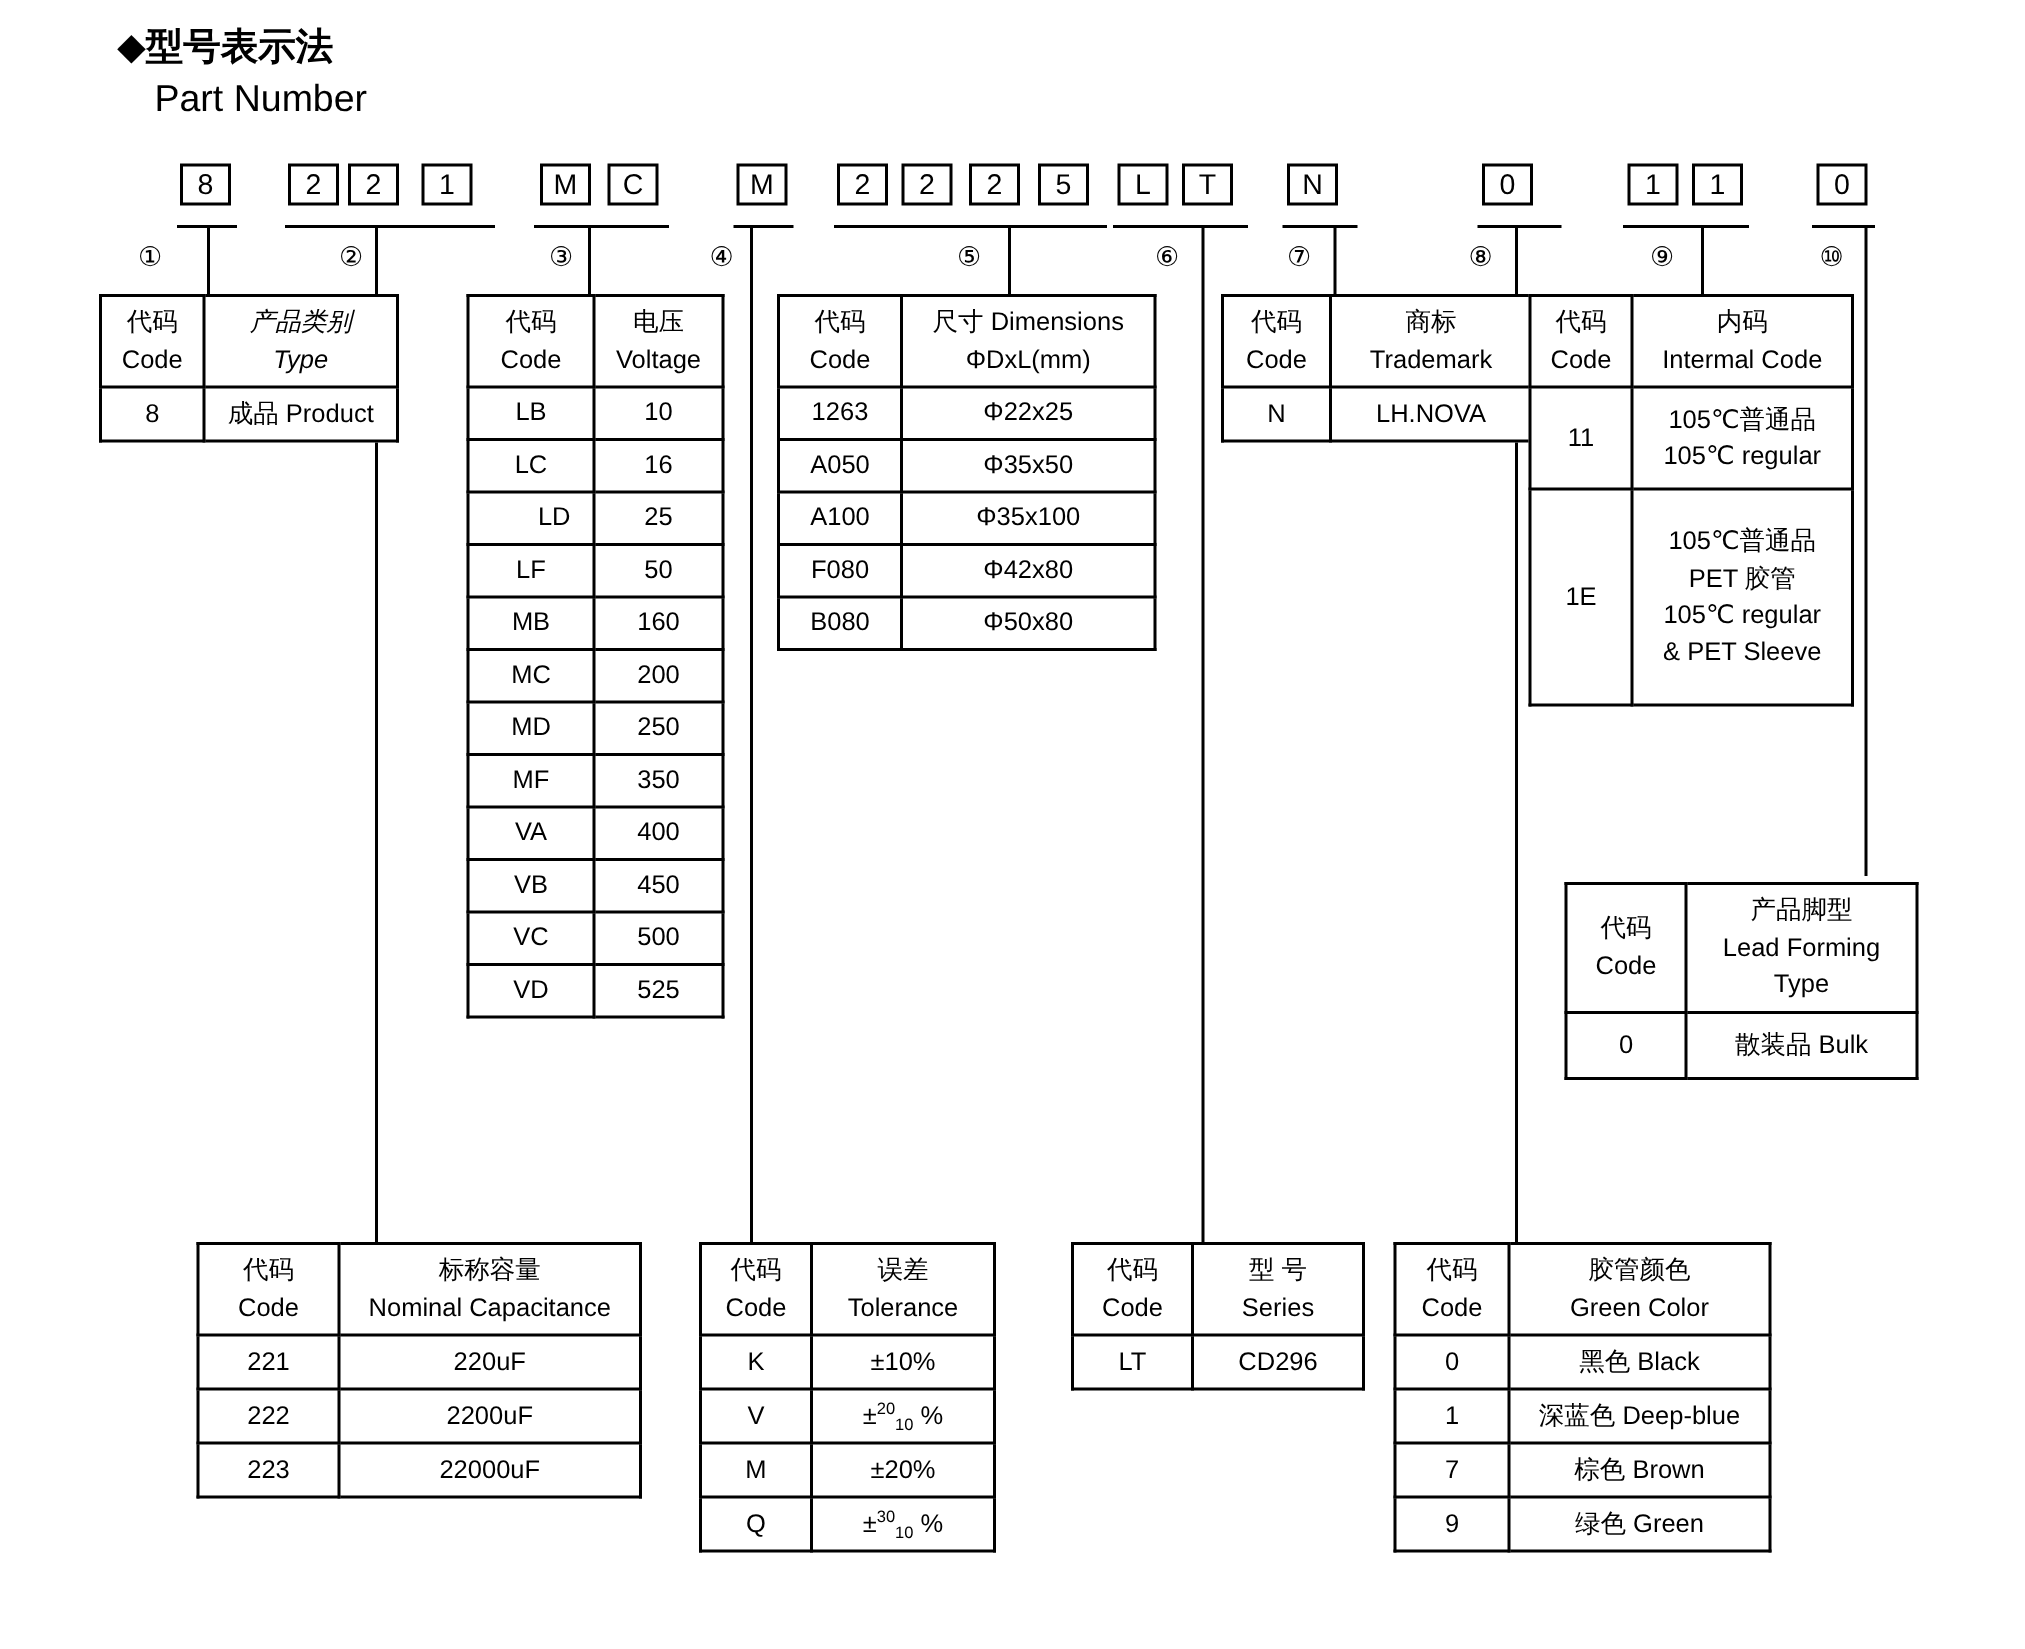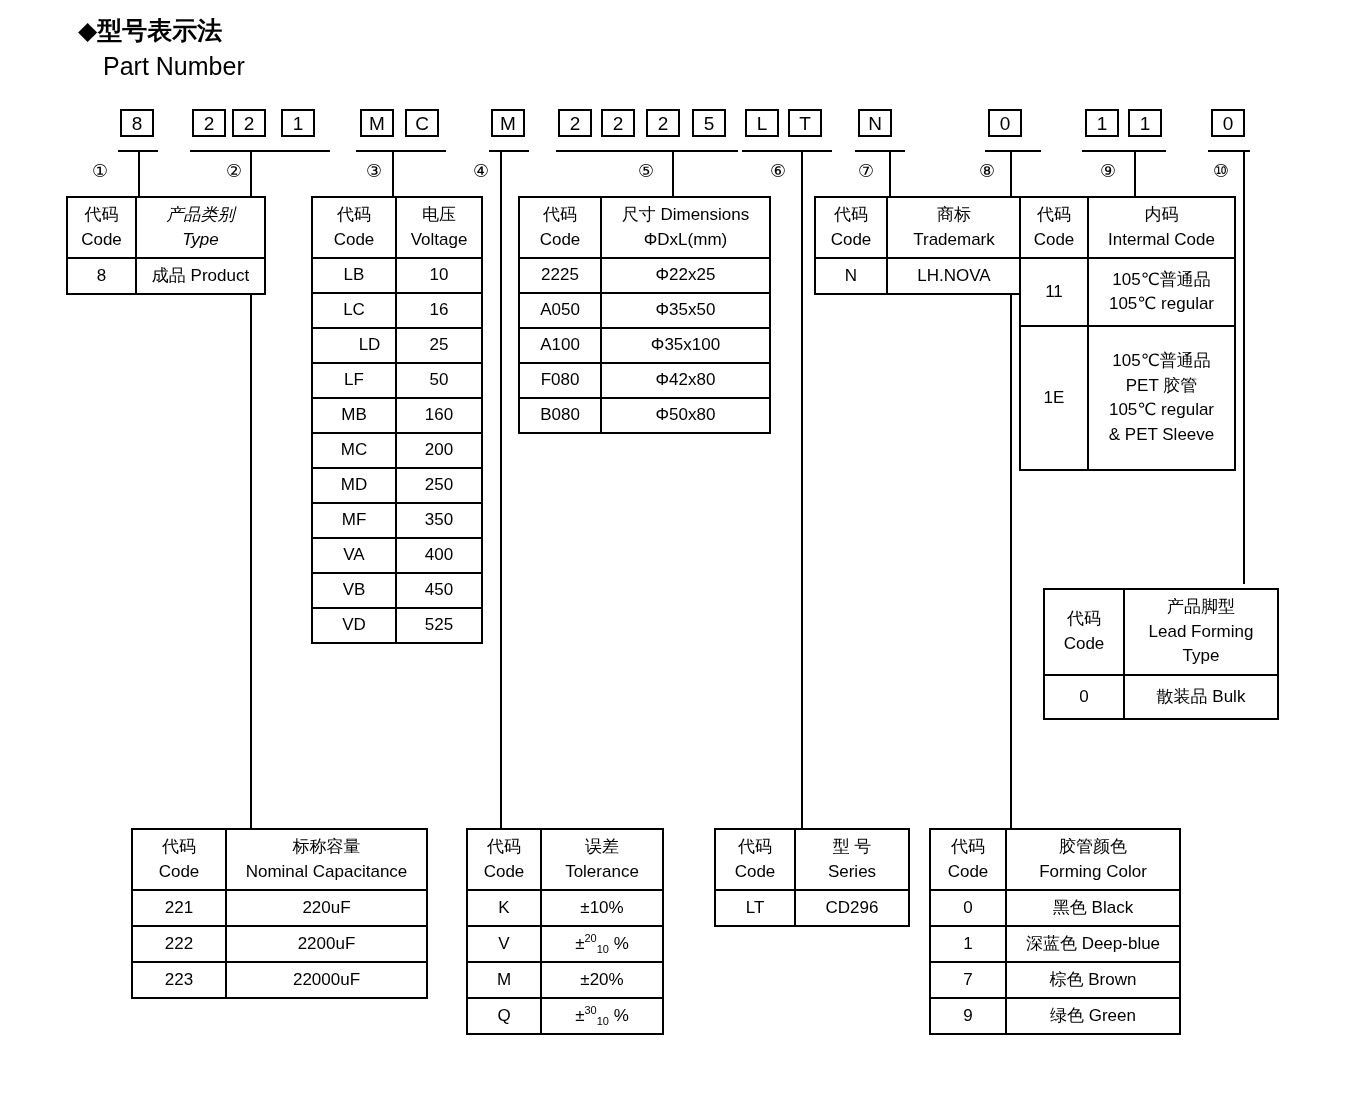--- a/index.html
+++ b/index.html
@@ -187,40 +187,44 @@
         </tr>
     <tr>
           <td style="height:33px;">VA</td>
           <td>400</td>
         </tr>
     <tr>
           <td style="height:33px;">VB</td>
           <td>450</td>
         </tr>
     <tr>
+          <td style="height:33px;">VC</td>
+          <td>500</td>
+        </tr>
+    <tr>
           <td style="height:33px;text-align:center;">VD</td>
           <td>525</td>
         </tr>
   </tbody>
     </table>
 
   <table class="ct" style="left:518px;top:196px;">
     <tbody>
         <tr>
       <td class="hd" style="width:68px;">
         <span class="hd-l1">代码</span>
         <span class="hd-l2">Code</span>
       </td>
       <td class="hd" style="width:155px;">
         <span class="hd-l1">尺寸 Dimensions</span>
         <span class="hd-l2">ΦDxL(mm)</span>
       </td>
     </tr>
     <tr>
-          <td style="height:33px;">2225</td>
+          <td style="height:33px;">1263</td>
           <td>Φ22x25</td>
         </tr>
     <tr>
           <td style="height:33px;">A050</td>
           <td>Φ35x50</td>
         </tr>
     <tr>
           <td style="height:33px;">A100</td>
           <td>Φ35x100</td>
         </tr>
@@ -384,21 +388,21 @@
 
   <table class="ct" style="left:929px;top:828px;">
     <tbody>
         <tr>
       <td class="hd" style="width:62px;">
         <span class="hd-l1">代码</span>
         <span class="hd-l2">Code</span>
       </td>
       <td class="hd" style="width:160px;margin-left:16px;">
         <span class="hd-l1">胶管颜色</span>
-        <span class="hd-l2">Forming Color</span>
+        <span class="hd-l2">Green Color</span>
       </td>
     </tr>
     <tr>
           <td style="height:34px;">0</td>
           <td>黑色 Black</td>
         </tr>
     <tr>
           <td style="height:34px;">1</td>
           <td>深蓝色 Deep-blue</td>
         </tr>

